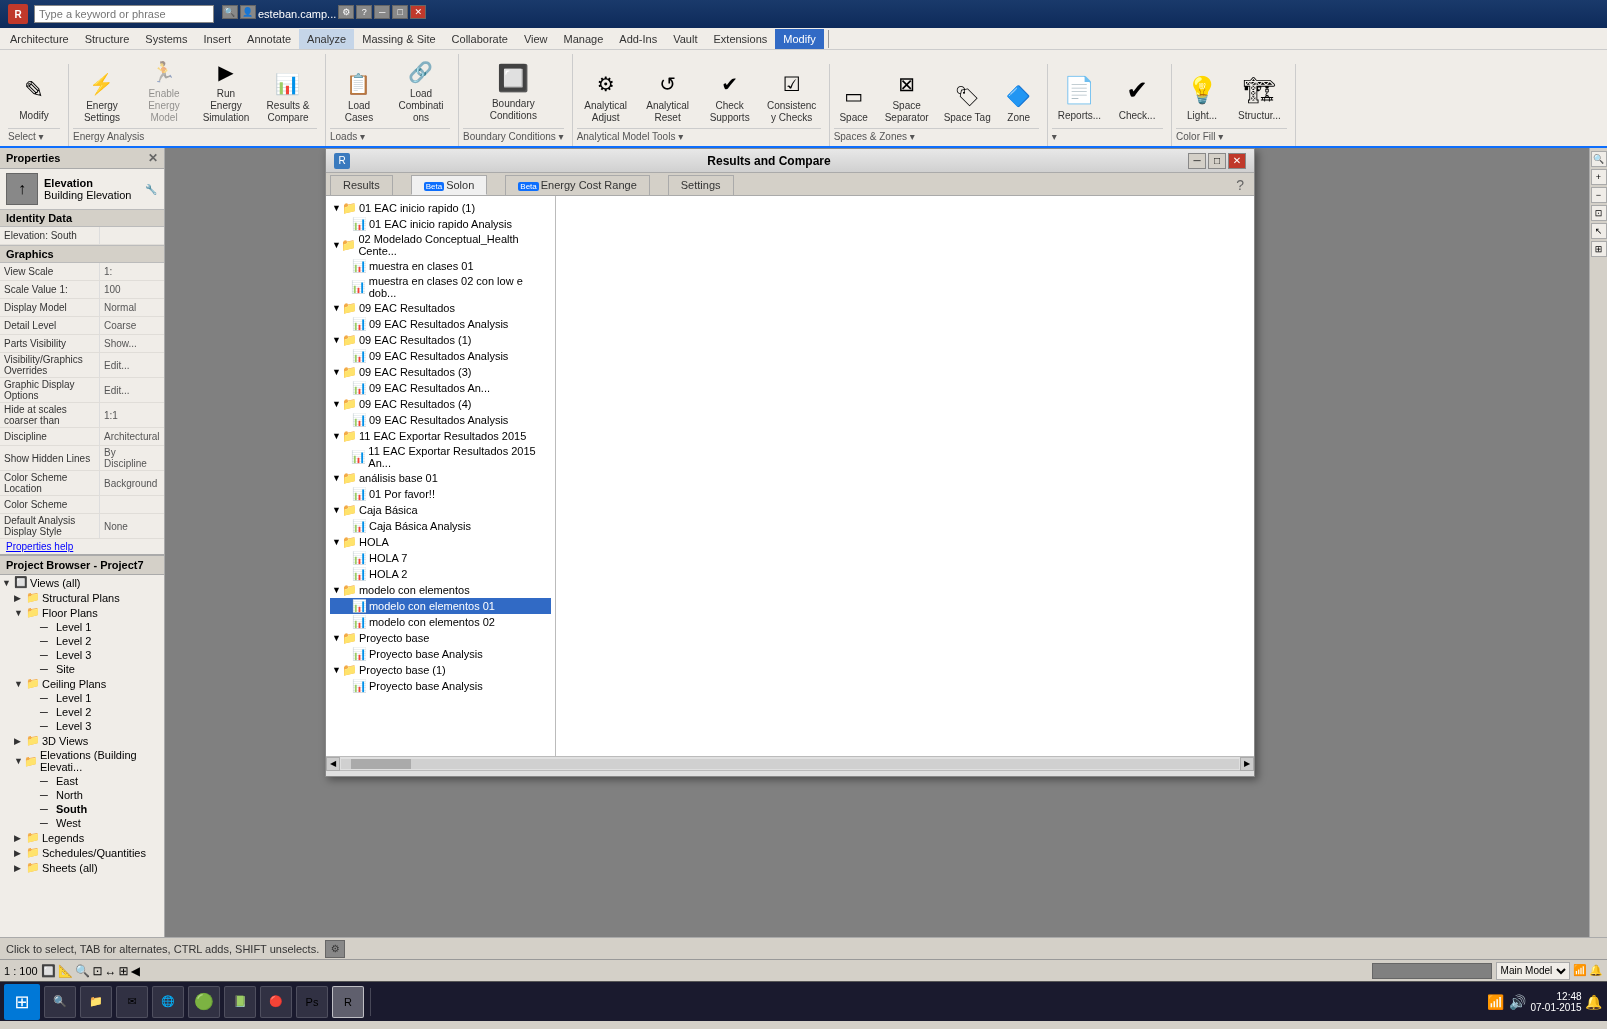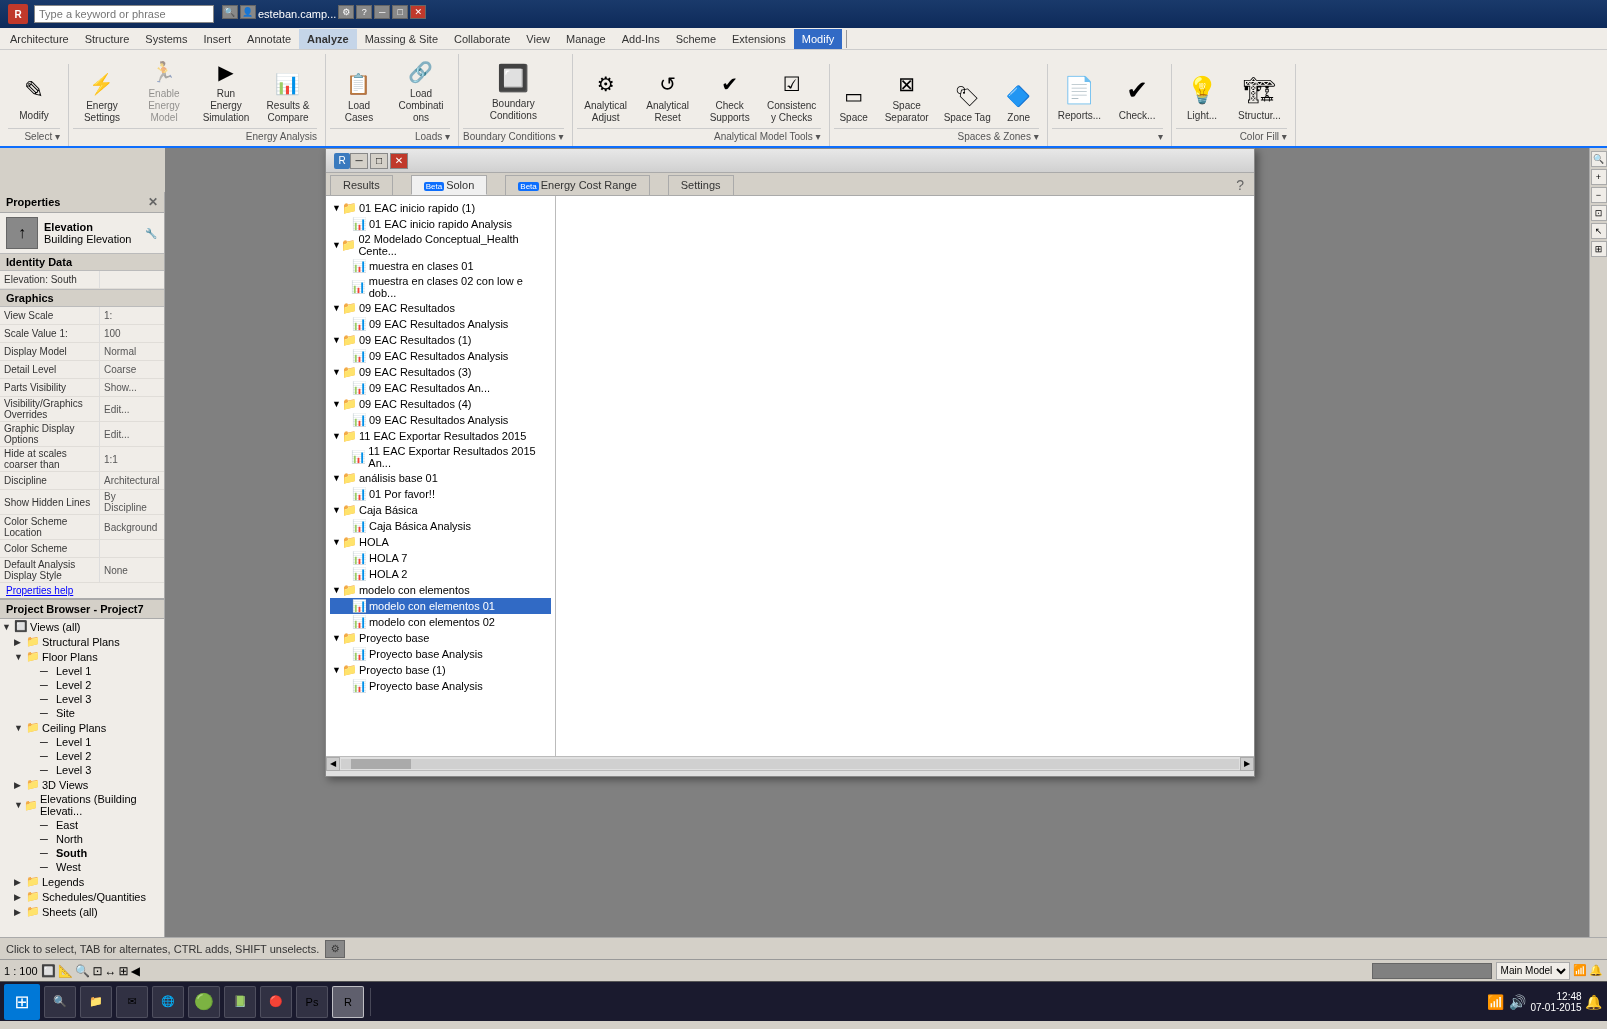--- a/index.html
+++ b/index.html
@@ -73,21 +73,21 @@
     }
     .ribbon-group-items {
       display: flex;
       align-items: flex-end;
       flex: 1;
       gap: 4px;
     }
     .ribbon-group-label {
       font-size: 10px;
       color: #555;
-      text-align: right;
+      text-align: left;
       margin-top: 2px;
       padding-bottom: 4px;
       border-top: 1px solid #ccc;
       width: 100%;
       padding-top: 2px;
     }
     .ribbon-btn {
       display: flex;
       flex-direction: column;
       align-items: center;
@@ -132,21 +132,20 @@
     }
 
     
     .left-panel {
       width: 165px;
       background: #f0ede8;
       border-right: 1px solid #aaa;
       display: flex;
       flex-direction: column;
       overflow: hidden;
-      margin-top: 44px;
     }
     .panel-header {
       background: #d4d0c8;
       padding: 3px 6px;
       font-size: 11px;
       font-weight: bold;
       border-bottom: 1px solid #aaa;
       display: flex;
       justify-content: space-between;
       align-items: center;
@@ -379,27 +378,27 @@
     </div>
   </div>
 </div>
 
 <div class="menu-bar">
   <div class="menu-item">Architecture</div>
   <div class="menu-item">Structure</div>
   <div class="menu-item">Systems</div>
   <div class="menu-item">Insert</div>
   <div class="menu-item">Annotate</div>
-  <div class="menu-item" style="background:#c5d5e8;font-weight:bold;">Analyze</div>
+  <div class="menu-item" style="background:#c5d5e8;font-weight:normal;">Analyze</div>
   <div class="menu-item">Massing &amp; Site</div>
   <div class="menu-item">Collaborate</div>
   <div class="menu-item">View</div>
   <div class="menu-item">Manage</div>
   <div class="menu-item">Add-Ins</div>
-  <div class="menu-item">Scheme</div>
+  <div class="menu-item">Vault</div>
   <div class="menu-item">Extensions</div>
   <div class="menu-item" style="background:#316ac5;color:white;">Modify</div>
   <div style="width:1px;height:18px;background:#999;margin:0 4px"></div>
 </div>
 
 <div class="ribbon">
   <div class="ribbon-content">
 
     <div class="ribbon-group">
       <div class="ribbon-group-items">
@@ -725,20 +724,21 @@
     </div>
   </div>
 
   <div class="center-area">
 
     <div class="dialog">
       <div class="dialog-title-bar">
         <div style="display:flex;align-items:center;gap:4px">
           <div style="width:16px;height:16px;background:#3a7abe;border-radius:2px;display:flex;align-items:center;justify-content:center;font-size:10px;color:white;">R</div>
         </div>
+        <div class="dialog-title">Results and Compare</div>
         <div class="dialog-controls">
           <div class="dialog-btn">─</div>
           <div class="dialog-btn">□</div>
           <div class="dialog-btn close">✕</div>
         </div>
       </div>
 
       <div class="dialog-tabs">
         <div class="dialog-tab">Results</div>
         <div class="dialog-tab active">

